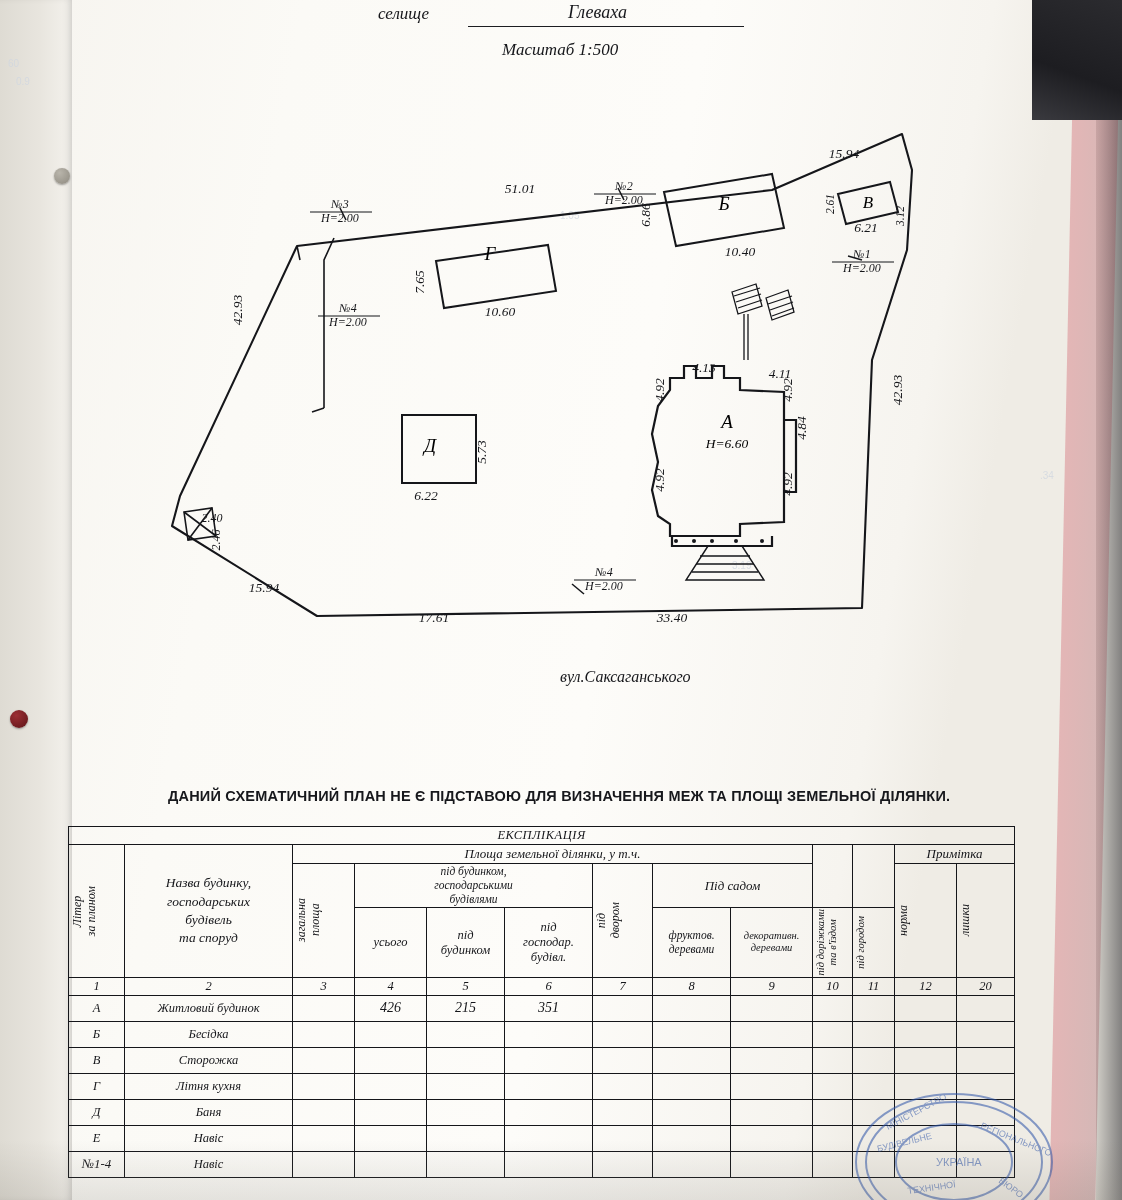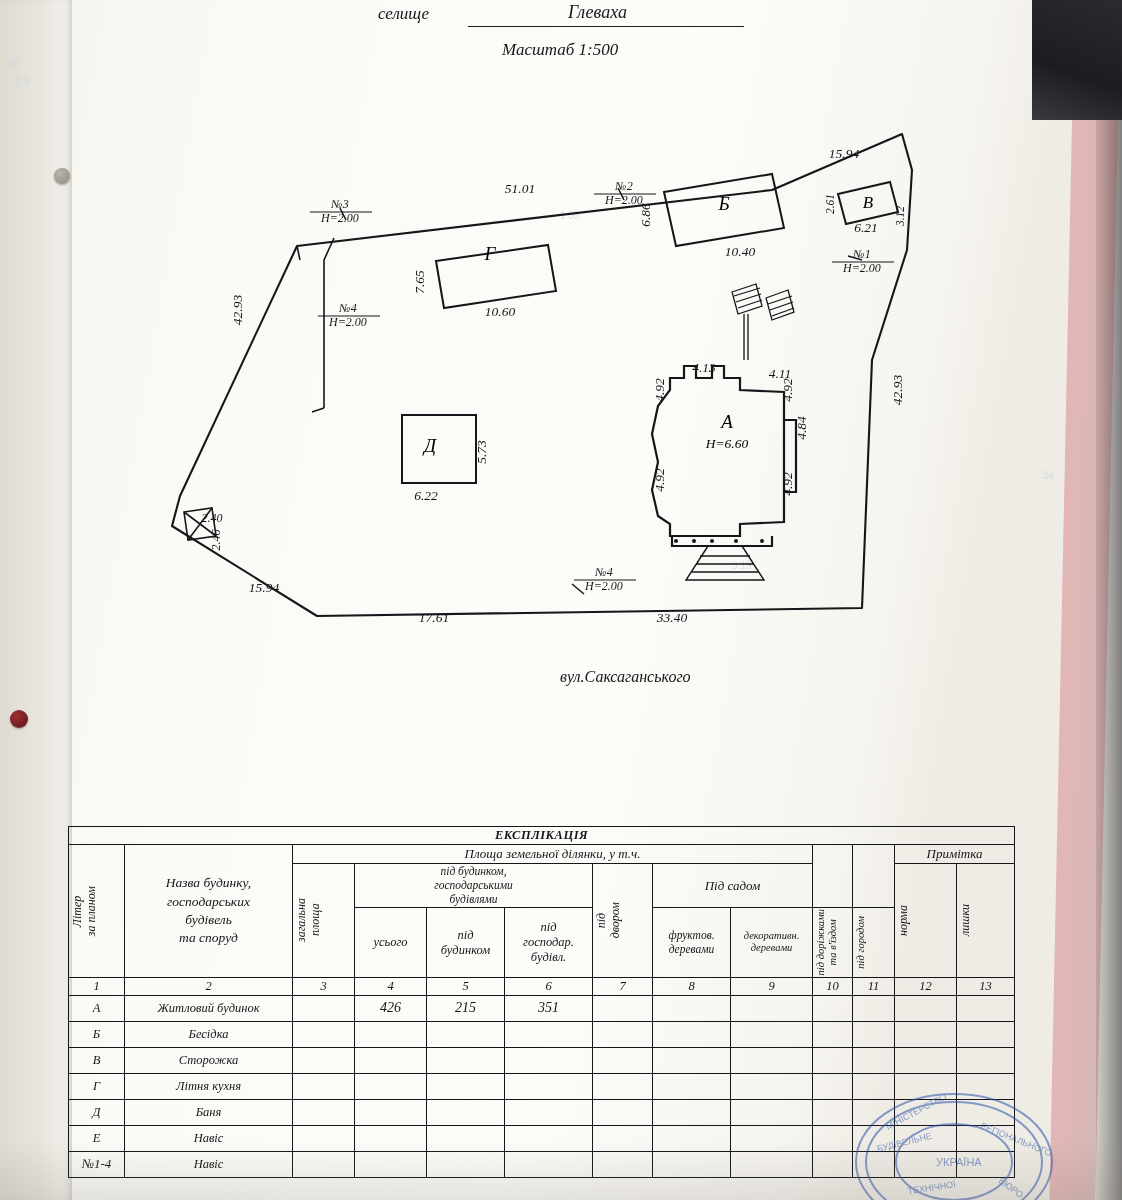--- a/index.html
+++ b/index.html
@@ -62,21 +62,21 @@
   table.expl{
     border-collapse:collapse;width:968px;
     font-family:"Liberation Serif", serif;
   }
   table.expl td,table.expl th{
     border:1.4px solid #15161a;
     font-size:12.5px;font-style:italic;text-align:center;vertical-align:middle;
     padding:1px 2px;color:#15161a;
   }
   .title-cell{
-    font-size:26px;font-style:italic;font-weight:bold;letter-spacing:.5px;
+    font-size:26px;font-style:italic;font-weight:normal;letter-spacing:.5px;
     padding:4px 0 5px;border-bottom:1.4px solid #15161a;
   }
   .vert{
     writing-mode:vertical-rl;transform:rotate(180deg);
     white-space:nowrap;font-size:12px;line-height:1.15;
   }
   .rowlabel{text-align:left;padding-left:10px;font-size:14px;margin-left:33px;}
   .letter{font-size:14px;}
   .numrow td{font-size:14px;font-style:italic;}
   .disclaimer{
@@ -254,20 +254,21 @@
 
         <text x="532" y="516" text-anchor="middle">№4</text>
         <text x="532" y="530" text-anchor="middle">Н=2.00</text>
         <line x1="502" y1="520" x2="564" y2="520" stroke="#15161a" stroke-width="1.1"></line>
       </g>
     </svg>
   </div>
 
   <div class="street italic">вул.Саксаганського</div>
 
+  <div class="disclaimer">ДАНИЙ СХЕМАТИЧНИЙ ПЛАН  НЕ Є ПІДСТАВОЮ  ДЛЯ ВИЗНАЧЕННЯ  МЕЖ  ТА  ПЛОЩІ  ЗЕМЕЛЬНОЇ  ДІЛЯНКИ.</div>
 
   <div id="tablewrap">
     <table class="expl">
       <colgroup>
         <col style="width:56px">
           <col style="width:168px">
           <col style="width:62px">
         <col style="width:72px">
           <col style="width:78px">
           <col style="width:88px">
@@ -336,21 +337,21 @@
         <td>3</td>
         <td>4</td>
         <td>5</td>
         <td>6</td>
         <td>7</td>
         <td>8</td>
         <td>9</td>
         <td>10</td>
         <td>11</td>
         <td>12</td>
-        <td>13</td>
+        <td>20</td>
       </tr>
 
       <tr style="height:26px">
         <td class="letter">А</td>
         <td class="rowlabel">Житловий будинок</td>
         <td></td>
         <td style="font-size:14px">426</td>
         <td style="font-size:14px">215</td>
         <td style="font-size:14px">351</td>
         <td></td>

